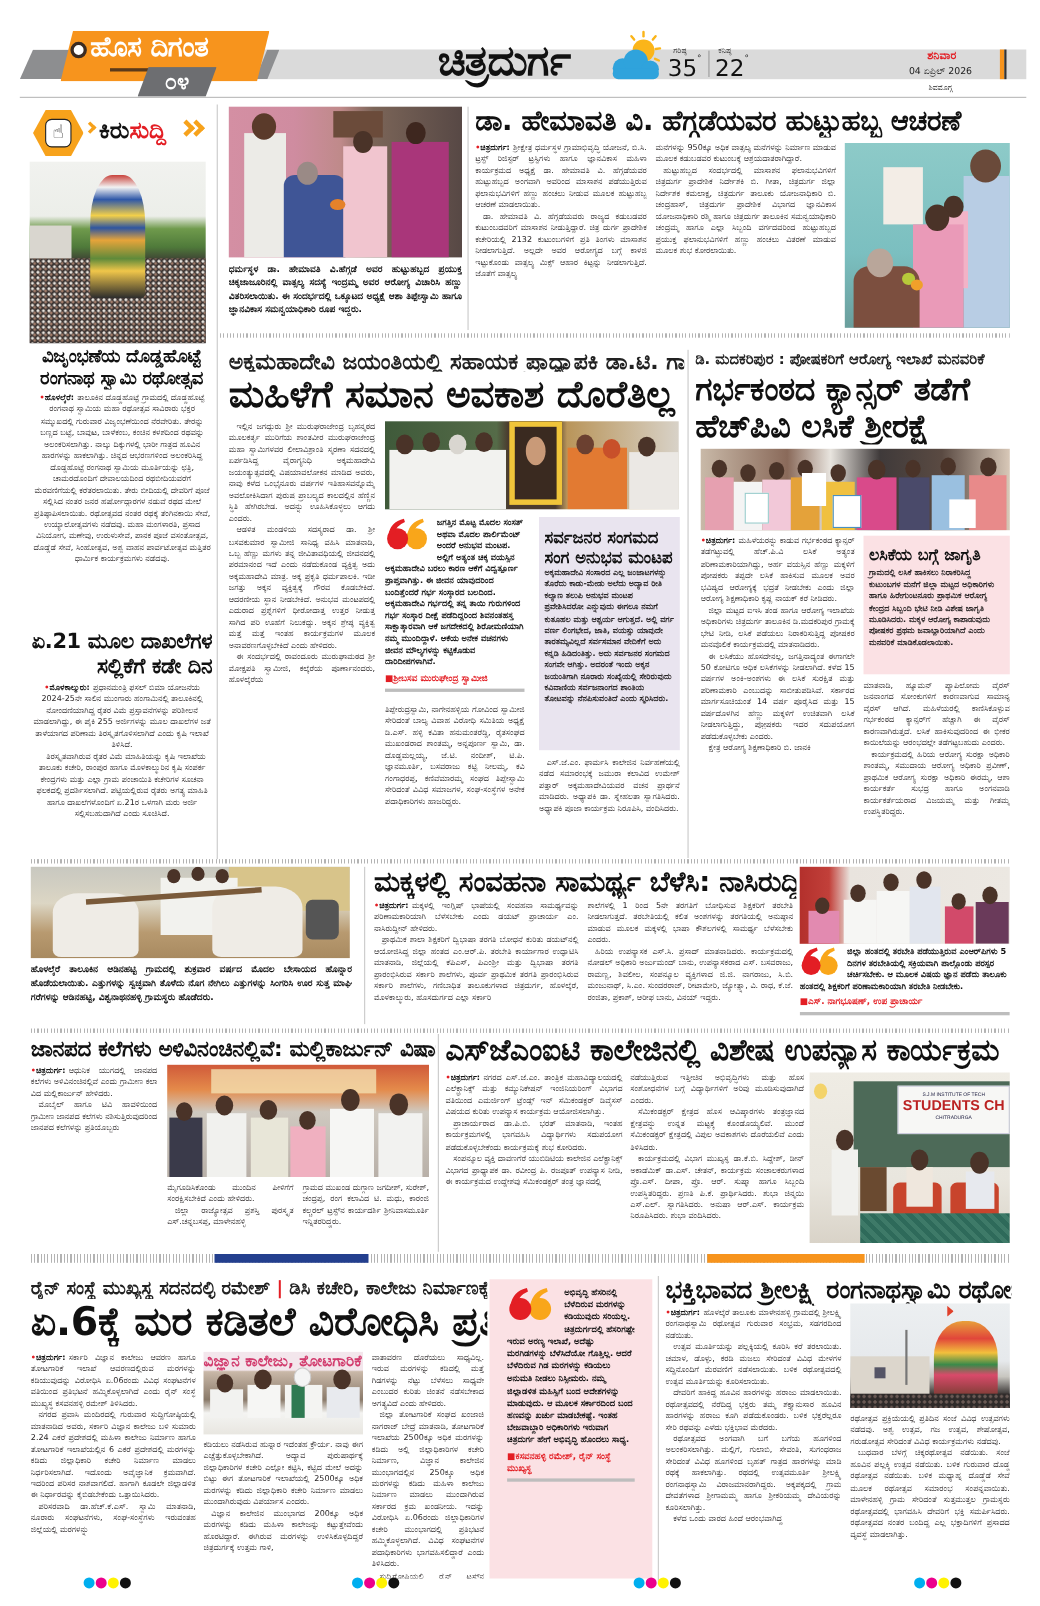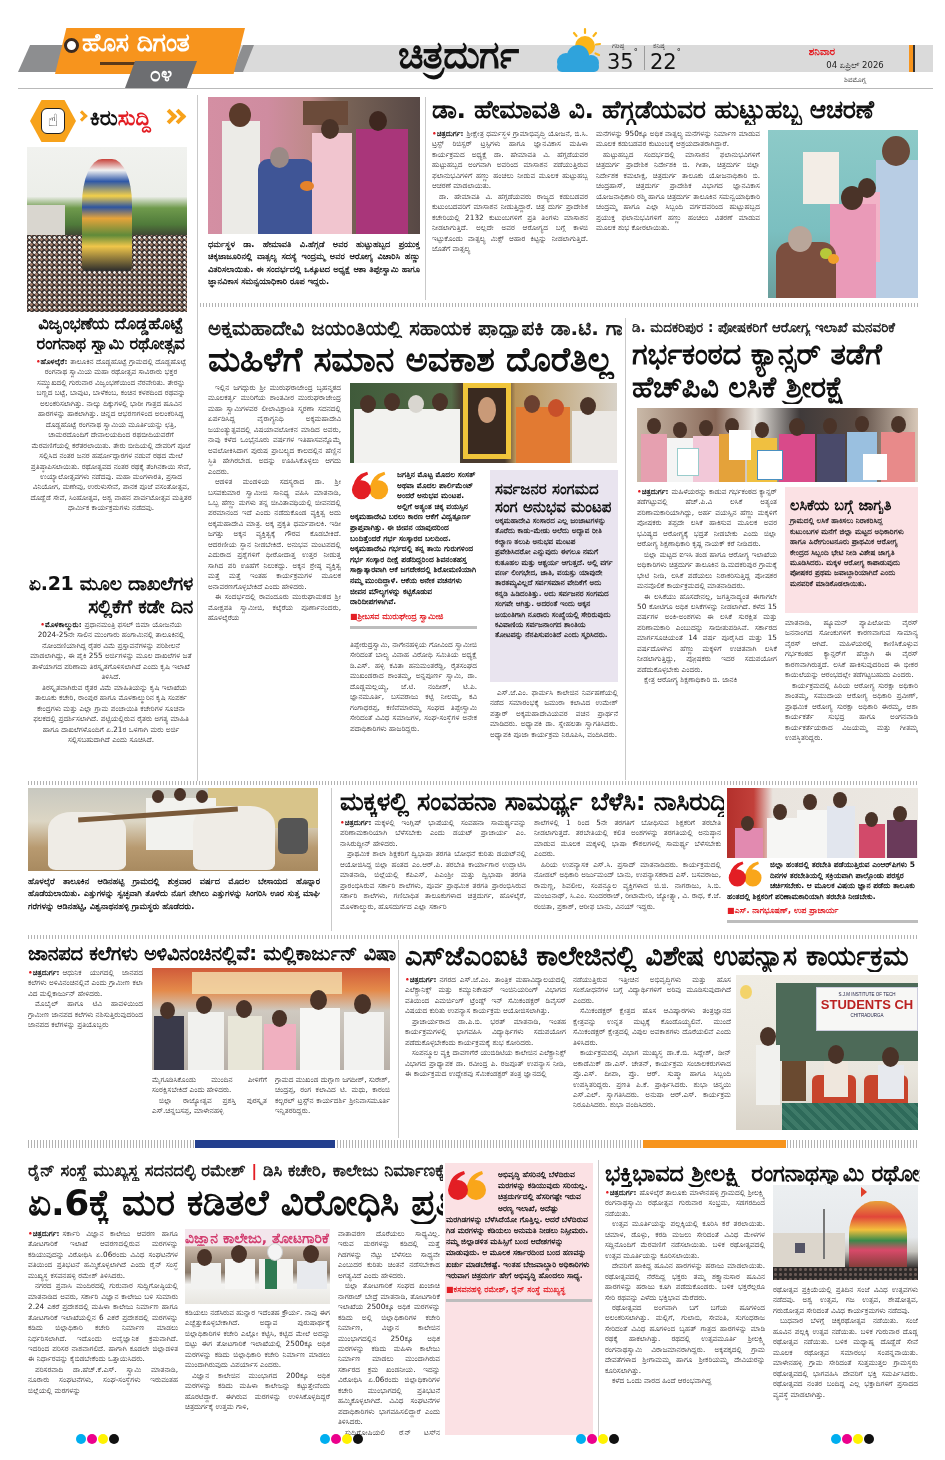--- a/index.html
+++ b/index.html
@@ -78,21 +78,21 @@
       <rect x="5" y="35" width="42" height="10" rx="5"></rect>
     </g>
   </svg>
 
   <div class="a t-label" style="left:612px;top:42px">ಗರಿಷ್ಠ</div>
   <div class="a t-val" style="left:607px;top:50px"><span>35</span><sup>°</sup></div>
   <div class="a" style="left:644px;top:46px;width:1px;height:24px;background:#9a9a9a"></div>
   <div class="a t-label" style="left:653px;top:42px">ಕನಿಷ್ಠ</div>
   <div class="a t-val" style="left:650px;top:50px"><span>22</span><sup>°</sup></div>
 
-  <div class="a" style="left:782px;top:46px;width:80px;text-align:center;font-size:10px;font-weight:bold;color:var(--red)">ಶನಿವಾರ</div>
+  <div class="a" style="left:843px;top:46px;width:80px;text-align:left;font-size:10px;font-weight:bold;color:var(--red)">ಶನಿವಾರ</div>
   <div class="a" style="left:800px;top:60px;width:110px;text-align:center;font-size:8.5px;color:#222;white-space:nowrap">04 ಏಪ್ರಿಲ್ 2026</div>
   <div class="a" style="left:815px;top:76px;width:80px;text-align:center;font-size:7px;color:#222">ಶಿವಮೊಗ್ಗ</div>
   <div class="a" style="left:909px;top:45px;width:4px;height:27px;background:var(--brand)"></div>
   <div class="a" style="left:913px;top:45px;width:2px;height:27px;background:#333"></div>
 </header>
 
 <div class="vrule" style="left:197px;top:95px;height:686px"></div>
 <div class="vrule" style="left:425px;top:97px;height:203px"></div>
 <div class="vrule" style="left:625px;top:318px;height:462px"></div>
 <div class="vrule" style="left:331px;top:788px;height:143px"></div>
@@ -430,21 +430,21 @@
   </div>
   <div class="body-text cont" style="left:185px;top:1308px;width:145px;height:127px">
       <p><span>ಕಡಿಯಲು ನಡೆಸಿರುವ ಹುನ್ನಾರ ಇದೆಂತಹ ಕ್ರೌರ್ಯ. ನಾವು ಈಗ ಎಚ್ಚೆತ್ತುಕೊಳ್ಳಬೇಕಾಗಿದೆ. ಅದ್ಯಾವ ಪುರುಷಾರ್ಥಕ್ಕೆ ಜಿಲ್ಲಾಧಿಕಾರಿಗಳ ಕಚೇರಿ ಎಲ್ಲೋ ಕಟ್ಟಿಸಿ, ಕಟ್ಟಿದ ಮೇಲೆ ಅದನ್ನು ಬಿಟ್ಟು ಈಗ ತೋಟಗಾರಿಕೆ ಇಲಾಖೆಯಲ್ಲಿ 2500ಕ್ಕೂ ಅಧಿಕ ಮರಗಳನ್ನು ಕಡಿದು ಜಿಲ್ಲಾಧಿಕಾರಿ ಕಚೇರಿ ನಿರ್ಮಾಣ ಮಾಡಲು ಮುಂದಾಗಿರುವುದು ವಿಪರ್ಯಾಸ ಎಂದರು.</span></p>
       <p><span>ವಿಜ್ಞಾನ ಕಾಲೇಜಿನ ಮುಂಭಾಗದ 200ಕ್ಕೂ ಅಧಿಕ ಮರಗಳನ್ನು ಕಡಿದು ಮಹಿಳಾ ಕಾಲೇಜನ್ನು ಕಟ್ಟುತ್ತೇವೆಂದು ಹೊರಟಿದ್ದಾರೆ. ಈಗಿರುವ ಮರಗಳನ್ನು ಉಳಿಸಿಕೊಳ್ಳದಿದ್ದರೆ ಚಿತ್ರದುರ್ಗಕ್ಕೆ ಉತ್ತಮ ಗಾಳಿ,</span></p>
     </div>
   <div class="body-text cont" style="left:338px;top:1229px;width:102px;height:206px">
       <p><span>ವಾತಾವರಣ ದೊರೆಯಲು ಸಾಧ್ಯವಿಲ್ಲ. ಇರುವ ಮರಗಳನ್ನು ಕಡಿದಲ್ಲಿ ಮತ್ತೆ ಗಿಡಗಳನ್ನು ನೆಟ್ಟು ಬೆಳೆಸಲು ಸಾಧ್ಯವೇ ಎಂಬುದರ ಕುರಿತು ಚಿಂತನೆ ನಡೆಸಬೇಕಾದ ಅಗತ್ಯವಿದೆ ಎಂದು ಹೇಳಿದರು.</span></p>
       <p><span>ಜಿಲ್ಲಾ ತೋಟಗಾರಿಕೆ ಸಂಘದ ಖಂಜಾಚಿ ನಾಗರಾಜ್ ಬೇದ್ರೆ ಮಾತನಾಡಿ, ತೋಟಗಾರಿಕೆ ಇಲಾಖೆಯ 2500ಕ್ಕೂ ಅಧಿಕ ಮರಗಳನ್ನು ಕಡಿದು ಅಲ್ಲಿ ಜಿಲ್ಲಾಧಿಕಾರಿಗಳ ಕಚೇರಿ ನಿರ್ಮಾಣ, ವಿಜ್ಞಾನ ಕಾಲೇಜಿನ ಮುಂಭಾಗದಲ್ಲಿನ 250ಕ್ಕೂ ಅಧಿಕ ಮರಗಳನ್ನು ಕಡಿದು ಮಹಿಳಾ ಕಾಲೇಜು ನಿರ್ಮಾಣ ಮಾಡಲು ಮುಂದಾಗಿರುವ ಸರ್ಕಾರದ ಕ್ರಮ ಖಂಡನೀಯ. ಇದನ್ನು ವಿರೋಧಿಸಿ ಏ.06ರಂದು ಜಿಲ್ಲಾಧಿಕಾರಿಗಳ ಕಚೇರಿ ಮುಂಭಾಗದಲ್ಲಿ ಪ್ರತಿಭಟನೆ ಹಮ್ಮಿಕೊಳ್ಳಲಾಗಿದೆ. ವಿವಿಧ ಸಂಘಟನೆಗಳ ಪದಾಧಿಕಾರಿಗಳು ಭಾಗವಹಿಸಲಿದ್ದಾರೆ ಎಂದು ತಿಳಿಸಿದರು.</span></p>
       <p><span>ಸುದ್ದಿಗೋಷ್ಠಿಯಲ್ಲಿ ರೈನ್ ಟ್ರಸ್ಟ್‌ನ ಕಾರ್ಯದರ್ಶಿ ಮಂಜುನಾಥ್ ಕಲ್ಲಹಟ್ಟಿ, ಕರುನಾಡ ವಿಜಯ ಸೇನೆಯ ಜಿಲ್ಲಾಧ್ಯಕ್ಷ ಕೆ.ಟಿ. ಶಿವಕುಮಾರ್, ನ್ಯಾಯವಾದಿ ಮಧುಕುಮಾರ್, ನಾಗಭೂಷಣ್, ಪದ್ಮಾವತಿ ಭಾಗವಹಿಸಿದ್ದರು.</span></p>
     </div>
-  <div class="quote" style="left:445px;top:1163px;width:148px;height:272px;background:var(--pink);padding:6px 1px">
+  <div class="quote" style="left:445px;top:1163px;width:148px;height:272px;background:var(--pink);padding:6px 16px">
     <svg width="44" height="32" viewBox="0 0 44 30" style="margin-right:8px">
       <g fill="var(--qorange)">
           <circle cx="30" cy="20" r="10"></circle>
           <path d="M21,17 Q23,4 36,1 L37,4 Q28,8 28,14 Z"></path>
         </g>
       <g fill="var(--red)">
           <circle cx="12" cy="20" r="10"></circle>
           <path d="M3,17 Q5,4 18,1 L19,4 Q10,8 10,14 Z"></path>
         </g>
     </svg>

